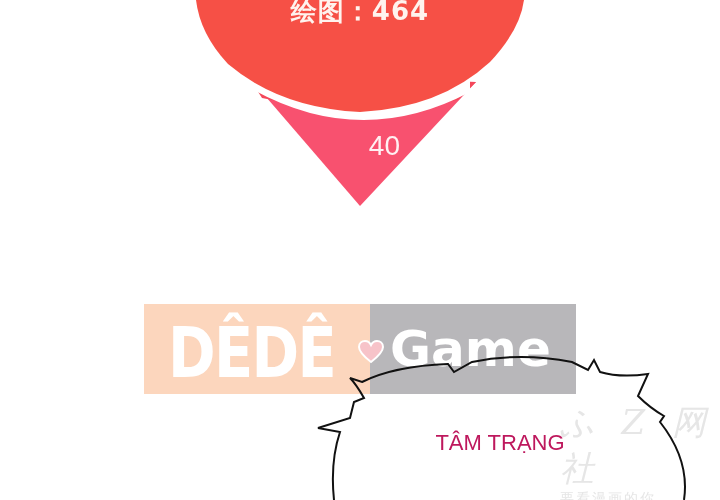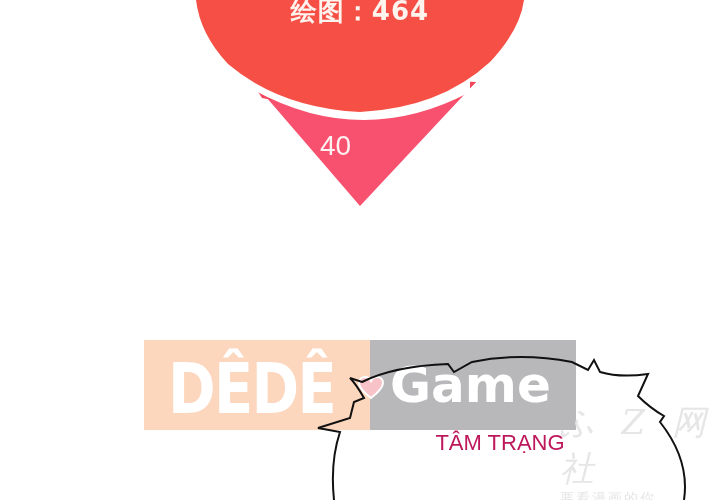--- a/index.html
+++ b/index.html
@@ -10,25 +10,25 @@
     }
     .canvas { position: absolute; left: 0; top: 0; width: 612px; height: 500px; }
     svg { position: absolute; left: 0; top: 0; }
     .label-top {
       position: absolute; left: 270px; top: -6px; width: 180px;
       text-align: center; color: #fff3ee; font-size: 26px; font-weight: bold;
       letter-spacing: 1px; font-family: "DejaVu Sans", sans-serif;
     }
     .label-bottom {
       position: absolute; left: 320px; top: 130px; width: 80px;
-      text-align: left; color: #fff0f2; font-size: 28px;
+      text-align: right; color: #fff0f2; font-size: 28px;
       font-family: "Liberation Sans", sans-serif;
     }
     .logo {
-      position: absolute; left: 144px; top: 304px; width: 432px; height: 90px; margin-top: 36px;
+      position: absolute; left: 144px; top: 304px; width: 432px; height: 90px;
     }
     .logo-left {
       position: absolute; left: 0; top: 0; width: 226px; height: 90px; background: #fcd6bd;
     }
     .logo-right {
       position: absolute; left: 226px; top: 0; width: 206px; height: 90px; background: #b8b7ba;
     }
     .logo-dede {
       position: absolute; left: 24px; top: 4px; color: #ffffff;
       font-size: 70px; font-weight: 900; letter-spacing: -2px;

